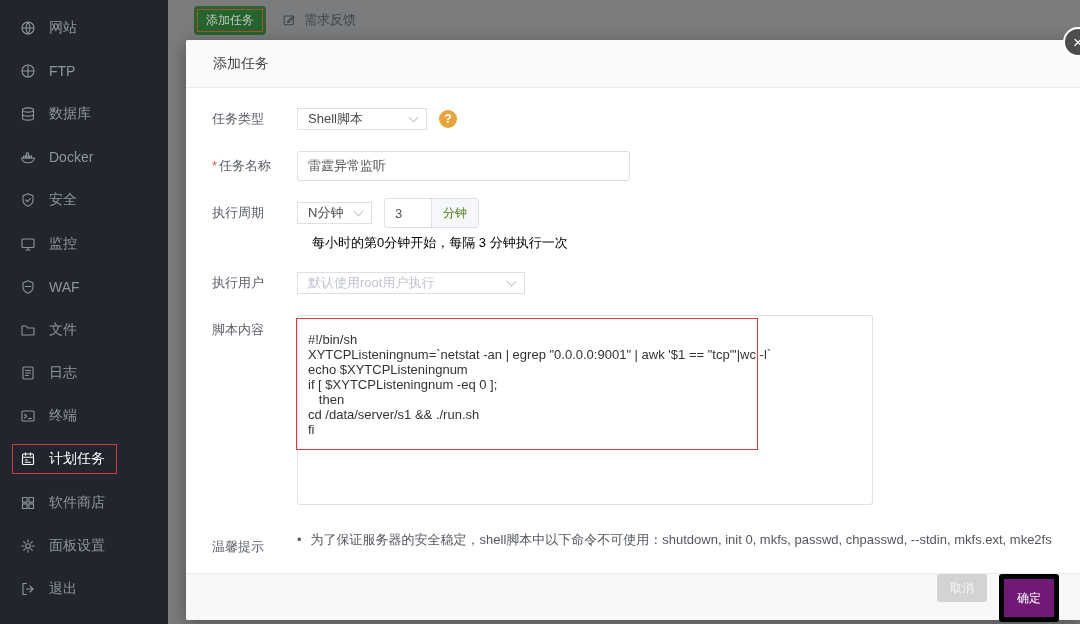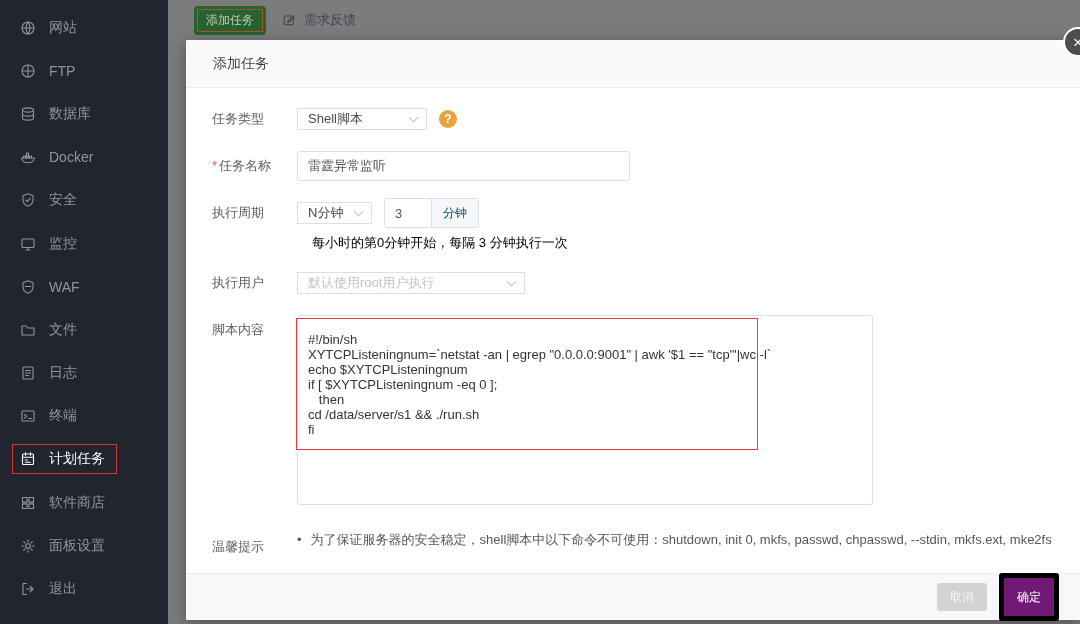--- a/index.html
+++ b/index.html
@@ -50,36 +50,36 @@
   .placeholder{color:#c0c4cc}
 
   .qmark{width:18px;height:18px;border-radius:50%;background:#e7a43c;color:#fff;font-size:12px;font-weight:bold;
          display:flex;align-items:center;justify-content:center;margin-left:12px;cursor:pointer;flex:none}
 
   .tinput{height:30px;border:1px solid #dcdfe6;border-radius:3px;padding:0 10px;font-size:13px;color:#555;
           width:333px;font-family:inherit;outline:none}
 
   .igroup{display:flex;margin-left:12px;border:1px solid #dcdfe6;border-radius:3px;overflow:hidden;height:30px}
   .igroup input{border:none;width:46px;padding:0 10px;font-size:13px;color:#555;outline:none;font-family:inherit}
-  .igroup .addon{width:47px;background:#f5f7fa;border-left:1px solid #dcdfe6;color:#0c4a6e;font-size:12px;
+  .igroup .addon{width:47px;background:#f5f7fa;border-left:1px solid #dcdfe6;color:#4d7c0f;font-size:12px;
           display:flex;align-items:center;justify-content:center}
 
   .cycle-help{font-size:13px;color:#000000;margin:-4px 8px 16px 100px}
 
   .script-wrap{position:relative;width:576px}
   textarea.script{width:576px;height:190px;border:1px solid #dcdfe6;border-radius:3px;padding:16px 10px;
           font-size:13px;line-height:15px;color:#333;font-family:inherit;resize:none;outline:none;display:block}
   .red-box{position:absolute;left:-1px;top:3px;width:462px;height:132px;border:1px solid #e23d3d;pointer-events:none}
 
   .tip-row{margin-top:27px}
   .tip-content{font-size:13px;color:#53575c;display:flex;gap:9px;line-height:16px;padding-top:0}
   .tip-row .flabel{line-height:16px}
 
   .modal-footer{position:absolute;left:0;right:0;bottom:0;height:47px;background:#f7f8fa;border-top:1px solid #ececec;
-          display:flex;align-items:center;justify-content:flex-end;padding-right:22px;gap:12px;border-radius:0 0 2px 2px}
+          display:flex;align-items:flex-start;justify-content:flex-end;padding-right:22px;gap:12px;border-radius:0 0 2px 2px}
   .btn{height:28px;padding:0 13px;border-radius:3px;font-size:12px;display:flex;align-items:center;cursor:pointer;
           border:none;font-family:inherit}
   .btn-cancel{background:#d3d3d3;color:#f5f5f5}
   .btn-confirm{background:#701a75;color:#fff;border:5px solid #000000;height:48px}
 </style>
 </head>
 <body>
 
 <div class="app">
 

